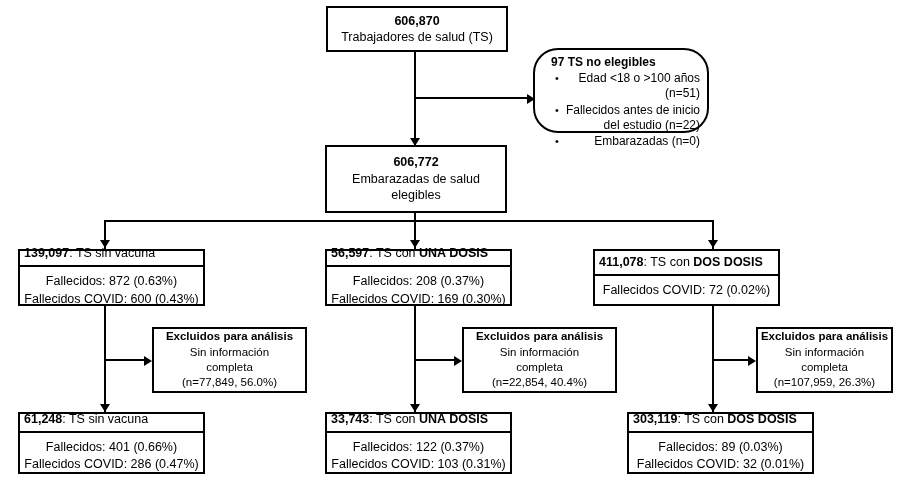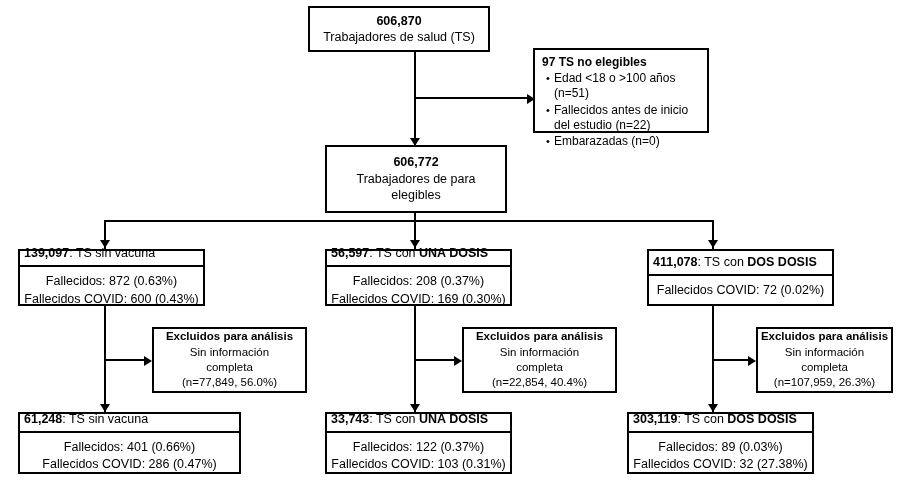--- a/index.html
+++ b/index.html
@@ -54,38 +54,39 @@
     font-size: 12.5px;
   }
   .split-body .line { line-height: 1.38; }
 
   
   .excl-box { padding: 4px 4px; align-items: center; }
   .excl-box .line { font-size: 11.5px; line-height: 1.33; }
 
   
   .bullet-box {
-    padding: 5px 7px 5px 7px;
+    padding: 5px 7px 5px 16px;
     justify-content: flex-start;
+    border-radius: 25px;
   }
   .bullet-title { font-size: 12px; font-weight: bold; margin-bottom: 1px; }
   .bullet-row {
     display: flex;
     font-size: 12px;
     line-height: 1.28;
     margin-top: 1px;
   }
   .bullet-dot {
     width: 12px;
     flex: 0 0 12px;
     text-align: center;
     font-size: 11px;
     line-height: 1.35;
   }
-  .bullet-text { flex: 1 1 auto; }
+  .bullet-text { flex: 1 1 auto; text-align: right; }
 
   
   .vline {
     position: absolute;
     width: 2px;
     background: #000000;
   }
   .hline {
     position: absolute;
     height: 2px;
@@ -135,21 +136,21 @@
   <div class="vline" style="left:414px; top:306px; height:106px;"></div>
   <div class="arrow-down" style="left:410px; top:404px;"></div>
   <div class="hline" style="left:414px; top:359px; width:44px;"></div>
   <div class="arrow-right" style="left:454px; top:356px;"></div>
 
   <div class="vline" style="left:712px; top:306px; height:106px;"></div>
   <div class="arrow-down" style="left:708px; top:404px;"></div>
   <div class="hline" style="left:712px; top:359px; width:40px;"></div>
   <div class="arrow-right" style="left:748px; top:356px;"></div>
 
-  <div class="box simple-box" style="left:308px; top:6px; width:182px; height:46px;">
+  <div class="box simple-box" style="left:326px; top:6px; width:182px; height:46px;">
     <div class="line b">606,870</div>
     <div class="line">Trabajadores de salud (TS)</div>
   </div>
 
   <div class="box bullet-box" style="left:533px; top:48px; width:176px; height:85px;">
     <div class="bullet-title">97 TS no elegibles</div>
     <div class="bullet-row">
       <span class="bullet-dot">•</span>
       <span class="bullet-text">Edad &lt;18 o &gt;100 años (n=51)</span>
     </div>
@@ -158,42 +159,42 @@
       <span class="bullet-text">Fallecidos antes de inicio del estudio (n=22)</span>
     </div>
     <div class="bullet-row">
       <span class="bullet-dot">•</span>
       <span class="bullet-text">Embarazadas (n=0)</span>
     </div>
   </div>
 
   <div class="box simple-box" style="left:325px; top:145px; width:182px; height:68px;">
     <div class="line b">606,772</div>
-    <div class="line">Trabajadores de para</div>
+    <div class="line">Embarazadas de salud</div>
     <div class="line">elegibles</div>
   </div>
 
   <div class="box" style="left:18px; top:249px; width:187px; height:57px;">
     <div class="split-head">
       <span class="b">139,097</span><span>: </span><span>TS sin vacuna</span><span class="b"></span>
     </div>
     <div class="split-body">
       <div class="line">Fallecidos: 872 (0.63%)</div>
       <div class="line">Fallecidos COVID: 600 (0.43%)</div>
     </div>
   </div>
 
   <div class="box excl-box" style="left:152px; top:327px; width:155px; height:66px;">
     <div class="line b">Excluidos para análisis</div>
     <div class="line">Sin información</div>
     <div class="line">completa</div>
     <div class="line">(n=77,849, 56.0%)</div>
   </div>
 
-  <div class="box" style="left:18px; top:412px; width:223px; height:62px;">
+  <div class="box" style="left:18px; top:412px; width:187px; height:62px;">
     <div class="split-head">
       <span class="b">61,248</span><span>: </span><span>TS sin vacuna</span><span class="b"></span>
     </div>
     <div class="split-body">
       <div class="line">Fallecidos: 401 (0.66%)</div>
       <div class="line">Fallecidos COVID: 286 (0.47%)</div>
     </div>
   </div>
 
   <div class="box" style="left:325px; top:249px; width:187px; height:57px;">
@@ -216,21 +217,21 @@
   <div class="box" style="left:325px; top:412px; width:187px; height:62px;">
     <div class="split-head">
       <span class="b">33,743</span><span>: </span><span>TS con </span><span class="b">UNA DOSIS</span>
     </div>
     <div class="split-body">
       <div class="line">Fallecidos: 122 (0.37%)</div>
       <div class="line">Fallecidos COVID: 103 (0.31%)</div>
     </div>
   </div>
 
-  <div class="box" style="left:647px; top:249px; width:187px; height:57px;">
+  <div class="box" style="left:593px; top:249px; width:187px; height:57px;">
     <div class="split-head">
       <span class="b">411,078</span><span>: </span><span>TS con </span><span class="b">DOS DOSIS</span>
     </div>
     <div class="split-body">
       <div class="line">Fallecidos COVID: 72 (0.02%)</div>
     </div>
   </div>
 
   <div class="box excl-box" style="left:756px; top:327px; width:137px; height:66px;">
     <div class="line b">Excluidos para análisis</div>
@@ -238,17 +239,17 @@
     <div class="line">completa</div>
     <div class="line">(n=107,959, 26.3%)</div>
   </div>
 
   <div class="box" style="left:627px; top:412px; width:187px; height:62px;">
     <div class="split-head">
       <span class="b">303,119</span><span>: </span><span>TS con </span><span class="b">DOS DOSIS</span>
     </div>
     <div class="split-body">
       <div class="line">Fallecidos: 89 (0.03%)</div>
-      <div class="line">Fallecidos COVID: 32 (27.38%)</div>
+      <div class="line">Fallecidos COVID: 32 (0.01%)</div>
     </div>
   </div>
 
 </div>
 
 </body></html>

